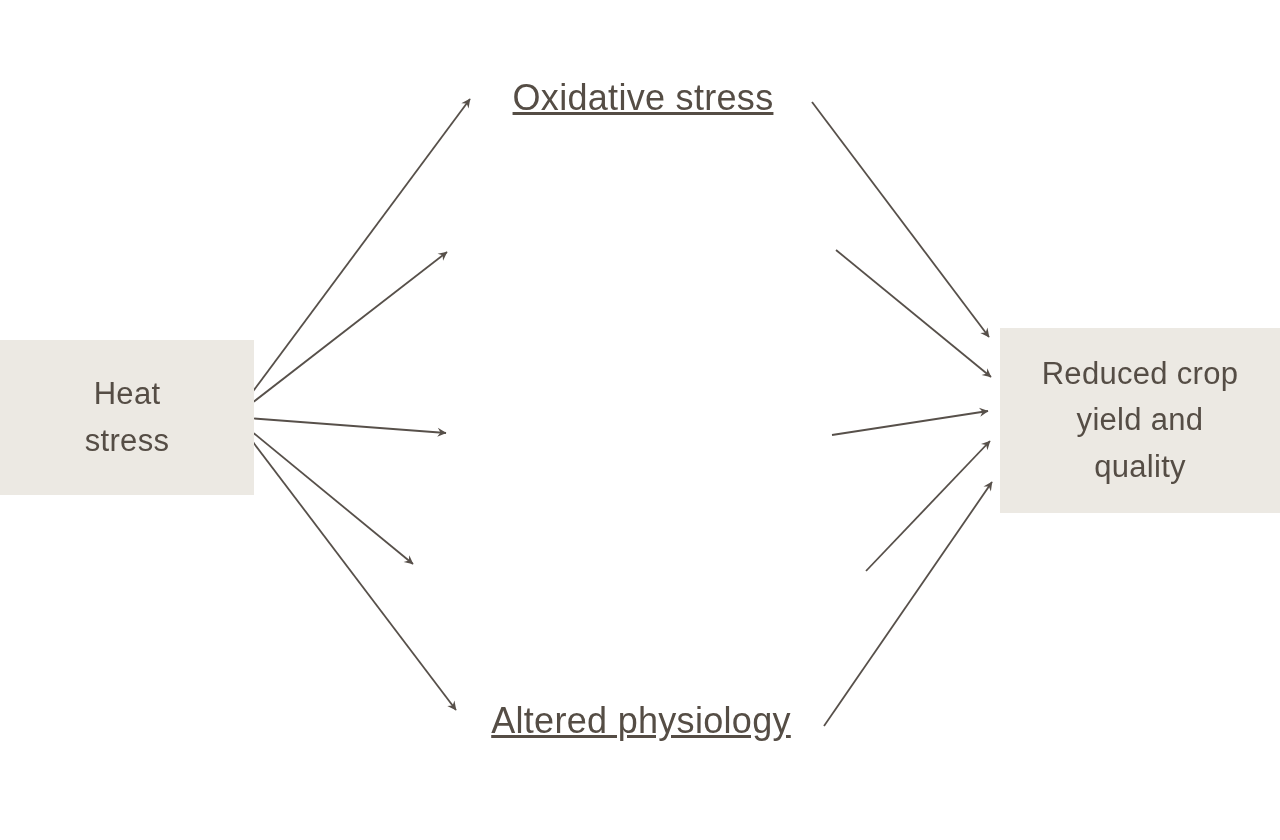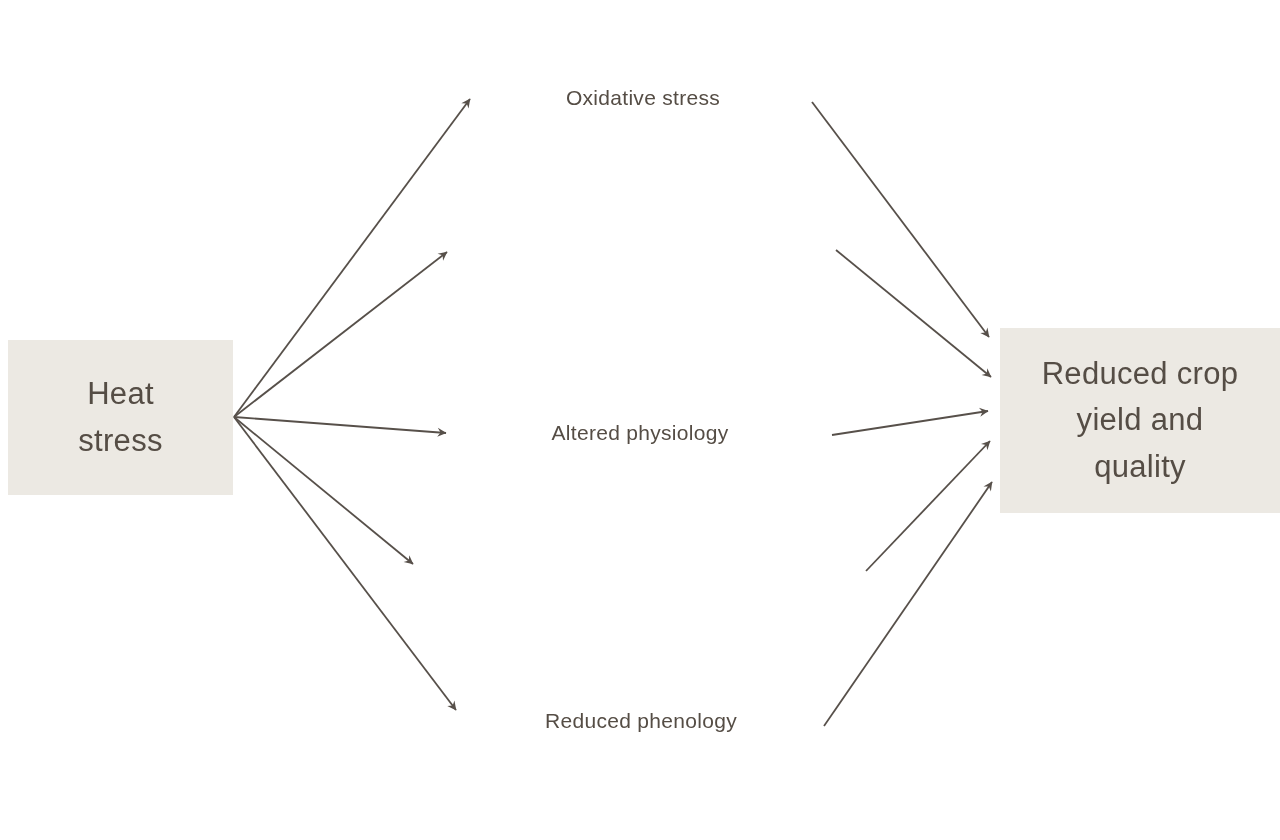--- a/index.html
+++ b/index.html
@@ -35,44 +35,44 @@
     align-items: center;
     justify-content: center;
     text-align: center;
     font-size: 31px;
     letter-spacing: 0.3px;
     line-height: 1.5;
   }
   #source-box {
     left: 0px;
     top: 340px;
-    width: 225px;
+    width: 254px;
     height: 155px;
-    margin-left: 8px;
   }
   #source-box .box-label {
     max-width: 140px;
   }
   #outcome-box {
     left: 1000px;
     top: 328px;
     width: 280px;
     height: 185px;
   }
   #outcome-box .box-label {
     max-width: 225px;
   }
   .mediator-label {
     position: absolute;
     transform: translate(-50%, -50%);
     text-align: right;
-    font-size: 21px;
+    font-size: 36px;
     letter-spacing: 0.3px;
     line-height: 1.5;
     white-space: nowrap;
+    text-decoration: underline;
   }
   .mediator-label.wrap {
     white-space: normal;
     width: 360px;
   }
   #mediator-oxidative-stress   { left: 643px; top: 98px; }
   #mediator-membrane-function  { left: 640px; top: 264px; }
   #mediator-physiology         { left: 640px; top: 433px; }
   #mediator-photosynthesis     { left: 641px; top: 577px; }
   #mediator-phenology          { left: 641px; top: 721px; }
@@ -102,22 +102,21 @@
     <line x1="824" y1="726" x2="992" y2="482" marker-end="url(#arrowhead)"></line>
   </svg>
 
   <div id="source-box" class="node-box">
     <div class="box-label">Heat stress</div>
   </div>
 
   <div id="mediator-oxidative-stress" class="mediator-label">Oxidative stress</div>
 
 
-  <div id="mediator-physiology" class="mediator-label">Altered physiology</div>
 
 
-  <div id="mediator-phenology" class="mediator-label">Reduced phenology</div>
+  <div id="mediator-phenology" class="mediator-label">Altered physiology</div>
 
   <div id="outcome-box" class="node-box">
     <div class="box-label">Reduced crop yield and quality</div>
   </div>
 
 </div>
 
 </body></html>

